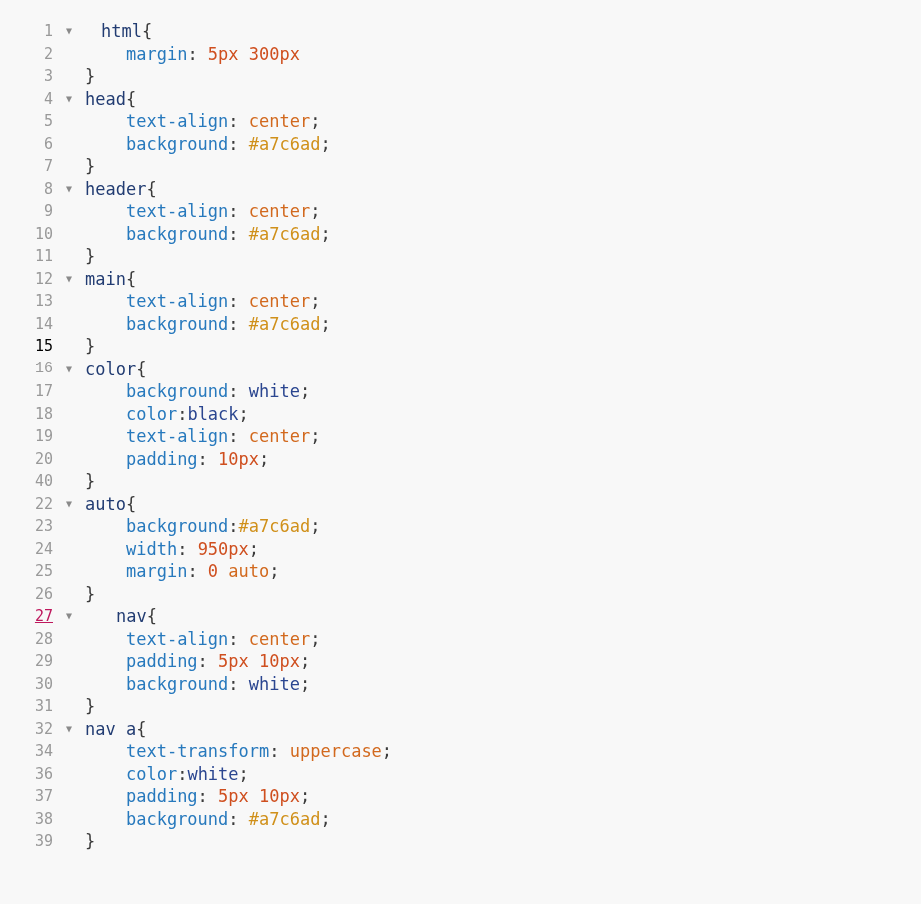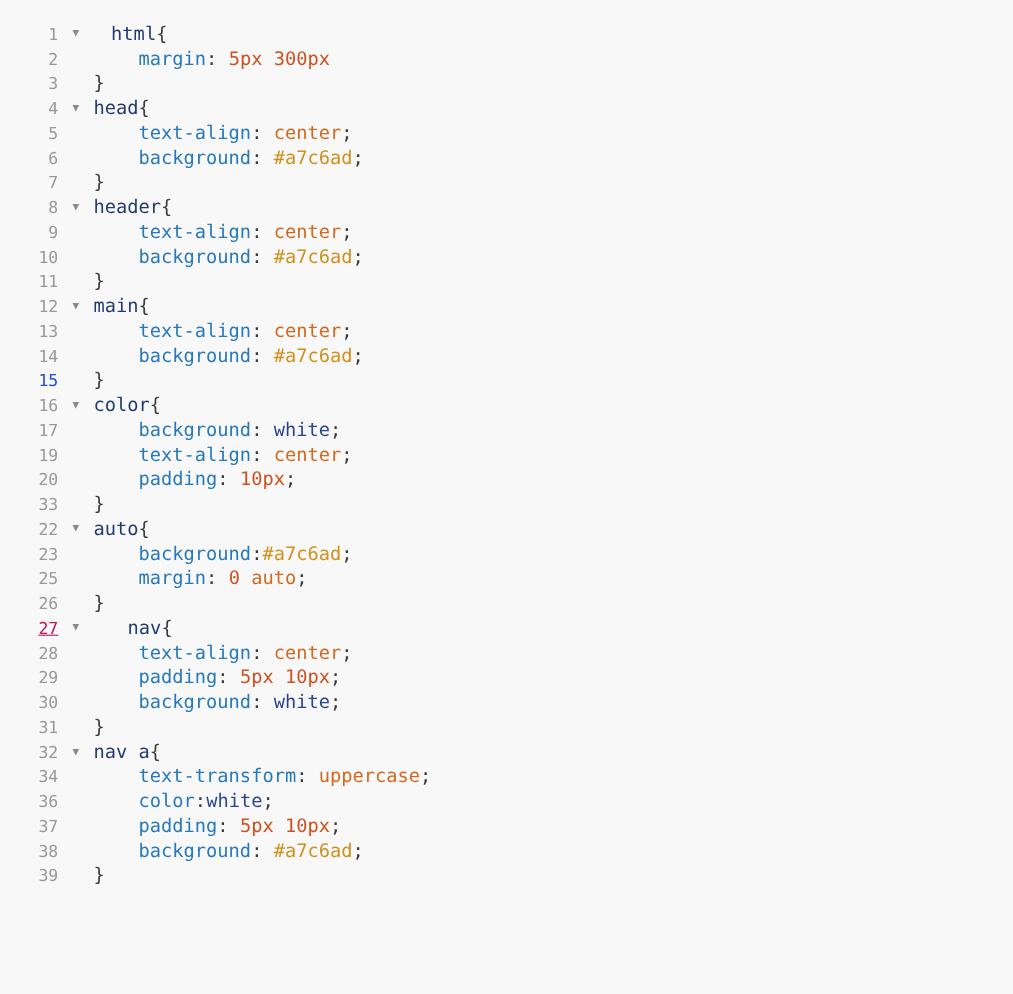--- a/index.html
+++ b/index.html
@@ -53,28 +53,30 @@
       <div class="line"><span class="num" style="color: rgb(153, 153, 153);">5</span><span class="fold"></span><span class="code"><span style="color: rgb(59, 59, 59);">    </span><span style="color: rgb(39, 121, 189);">text-align</span><span style="color: rgb(59, 59, 59);">: </span><span style="color: rgb(210, 105, 30);">center</span><span style="color: rgb(59, 59, 59);">;</span></span></div>
       <div class="line"><span class="num" style="color: rgb(153, 153, 153);">6</span><span class="fold"></span><span class="code"><span style="color: rgb(59, 59, 59);">    </span><span style="color: rgb(39, 121, 189);">background</span><span style="color: rgb(59, 59, 59);">: </span><span style="color: rgb(208, 144, 26);">#a7c6ad</span><span style="color: rgb(59, 59, 59);">;</span></span></div>
       <div class="line"><span class="num" style="color: rgb(153, 153, 153);">7</span><span class="fold"></span><span class="code"><span style="color: rgb(59, 59, 59);">}</span></span></div>
       <div class="line"><span class="num" style="color: rgb(153, 153, 153);">8</span><span class="fold" style="color: rgb(138, 138, 138);">▼</span><span class="code"><span style="color: rgb(34, 60, 114);">header</span><span style="color: rgb(59, 59, 59);">{</span></span></div>
       <div class="line"><span class="num" style="color: rgb(153, 153, 153);">9</span><span class="fold"></span><span class="code"><span style="color: rgb(59, 59, 59);">    </span><span style="color: rgb(39, 121, 189);">text-align</span><span style="color: rgb(59, 59, 59);">: </span><span style="color: rgb(210, 105, 30);">center</span><span style="color: rgb(59, 59, 59);">;</span></span></div>
       <div class="line"><span class="num" style="color: rgb(153, 153, 153);">10</span><span class="fold"></span><span class="code"><span style="color: rgb(59, 59, 59);">    </span><span style="color: rgb(39, 121, 189);">background</span><span style="color: rgb(59, 59, 59);">: </span><span style="color: rgb(208, 144, 26);">#a7c6ad</span><span style="color: rgb(59, 59, 59);">;</span></span></div>
       <div class="line"><span class="num" style="color: rgb(153, 153, 153);">11</span><span class="fold"></span><span class="code"><span style="color: rgb(59, 59, 59);">}</span></span></div>
       <div class="line"><span class="num" style="color: rgb(153, 153, 153);">12</span><span class="fold" style="color: rgb(138, 138, 138);">▼</span><span class="code"><span style="color: rgb(34, 60, 114);">main</span><span style="color: rgb(59, 59, 59);">{</span></span></div>
       <div class="line"><span class="num" style="color: rgb(153, 153, 153);">13</span><span class="fold"></span><span class="code"><span style="color: rgb(59, 59, 59);">    </span><span style="color: rgb(39, 121, 189);">text-align</span><span style="color: rgb(59, 59, 59);">: </span><span style="color: rgb(210, 105, 30);">center</span><span style="color: rgb(59, 59, 59);">;</span></span></div>
       <div class="line"><span class="num" style="color: rgb(153, 153, 153);">14</span><span class="fold"></span><span class="code"><span style="color: rgb(59, 59, 59);">    </span><span style="color: rgb(39, 121, 189);">background</span><span style="color: rgb(59, 59, 59);">: </span><span style="color: rgb(208, 144, 26);">#a7c6ad</span><span style="color: rgb(59, 59, 59);">;</span></span></div>
-      <div class="line"><span class="num" style="color: #1d4ed8;">15</span><span class="fold"></span><span class="code"><span style="color: rgb(59, 59, 59);">}</span></span></div>
-      <div class="line"><span class="num" style="color: rgb(153, 153, 153);">16</span><span class="fold" style="color: rgb(138, 138, 138);">▼</span><span class="code"><span style="color: rgb(34, 60, 114);">color</span><span style="color: rgb(59, 59, 59);">{</span></span></div>
+      <div class="line"><span class="num" style="color: #000000;">15</span><span class="fold"></span><span class="code"><span style="color: rgb(59, 59, 59);">}</span></span></div>
+      <div class="line"><span class="num" style="color: rgb(153, 153, 153); font-family: Liberation Mono, monospace;">16</span><span class="fold" style="color: rgb(138, 138, 138);">▼</span><span class="code"><span style="color: rgb(34, 60, 114);">color</span><span style="color: rgb(59, 59, 59);">{</span></span></div>
       <div class="line"><span class="num" style="color: rgb(153, 153, 153);">17</span><span class="fold"></span><span class="code"><span style="color: rgb(59, 59, 59);">    </span><span style="color: rgb(39, 121, 189);">background</span><span style="color: rgb(59, 59, 59);">: </span><span style="color: rgb(43, 70, 144);">white</span><span style="color: rgb(59, 59, 59);">;</span></span></div>
+      <div class="line"><span class="num" style="color: rgb(153, 153, 153);">18</span><span class="fold"></span><span class="code"><span style="color: rgb(59, 59, 59);">    </span><span style="color: rgb(39, 121, 189);">color</span><span style="color: rgb(59, 59, 59);">:</span><span style="color: rgb(43, 70, 144);">black</span><span style="color: rgb(59, 59, 59);">;</span></span></div>
       <div class="line"><span class="num" style="color: rgb(153, 153, 153);">19</span><span class="fold"></span><span class="code"><span style="color: rgb(59, 59, 59);">    </span><span style="color: rgb(39, 121, 189);">text-align</span><span style="color: rgb(59, 59, 59);">: </span><span style="color: rgb(210, 105, 30);">center</span><span style="color: rgb(59, 59, 59);">;</span></span></div>
       <div class="line"><span class="num" style="color: rgb(153, 153, 153);">20</span><span class="fold"></span><span class="code"><span style="color: rgb(59, 59, 59);">    </span><span style="color: rgb(39, 121, 189);">padding</span><span style="color: rgb(59, 59, 59);">: </span><span style="color: rgb(207, 79, 31);">10px</span><span style="color: rgb(59, 59, 59);">;</span></span></div>
-      <div class="line"><span class="num" style="color: rgb(153, 153, 153);">33</span><span class="fold"></span><span class="code"><span style="color: rgb(59, 59, 59);">}</span></span></div>
+      <div class="line"><span class="num" style="color: rgb(153, 153, 153);">40</span><span class="fold"></span><span class="code"><span style="color: rgb(59, 59, 59);">}</span></span></div>
       <div class="line"><span class="num" style="color: rgb(153, 153, 153);">22</span><span class="fold" style="color: rgb(138, 138, 138);">▼</span><span class="code"><span style="color: rgb(34, 60, 114);">auto</span><span style="color: rgb(59, 59, 59);">{</span></span></div>
       <div class="line"><span class="num" style="color: rgb(153, 153, 153);">23</span><span class="fold"></span><span class="code"><span style="color: rgb(59, 59, 59);">    </span><span style="color: rgb(39, 121, 189);">background</span><span style="color: rgb(59, 59, 59);">:</span><span style="color: rgb(208, 144, 26);">#a7c6ad</span><span style="color: rgb(59, 59, 59);">;</span></span></div>
+      <div class="line"><span class="num" style="color: rgb(153, 153, 153);">24</span><span class="fold"></span><span class="code"><span style="color: rgb(59, 59, 59);">    </span><span style="color: rgb(39, 121, 189);">width</span><span style="color: rgb(59, 59, 59);">: </span><span style="color: rgb(207, 79, 31);">950px</span><span style="color: rgb(59, 59, 59);">;</span></span></div>
       <div class="line"><span class="num" style="color: rgb(153, 153, 153);">25</span><span class="fold"></span><span class="code"><span style="color: rgb(59, 59, 59);">    </span><span style="color: rgb(39, 121, 189);">margin</span><span style="color: rgb(59, 59, 59);">: </span><span style="color: rgb(207, 79, 31);">0</span><span style="color: rgb(59, 59, 59);"> </span><span style="color: rgb(210, 105, 30);">auto</span><span style="color: rgb(59, 59, 59);">;</span></span></div>
       <div class="line"><span class="num" style="color: rgb(153, 153, 153); text-align: right;">26</span><span class="fold"></span><span class="code"><span style="color: rgb(59, 59, 59);">}</span></span></div>
       <div class="line"><span class="num" style="color: #be185d; text-decoration: underline;">27</span><span class="fold" style="color: rgb(138, 138, 138);">▼</span><span class="code"><span style="color: rgb(34, 60, 114); margin-left: 31px;">nav</span><span style="color: rgb(59, 59, 59);">{</span></span></div>
       <div class="line"><span class="num" style="color: rgb(153, 153, 153);">28</span><span class="fold"></span><span class="code"><span style="color: rgb(59, 59, 59);">    </span><span style="color: rgb(39, 121, 189);">text-align</span><span style="color: rgb(59, 59, 59);">: </span><span style="color: rgb(210, 105, 30);">center</span><span style="color: rgb(59, 59, 59);">;</span></span></div>
       <div class="line"><span class="num" style="color: rgb(153, 153, 153);">29</span><span class="fold"></span><span class="code"><span style="color: rgb(59, 59, 59);">    </span><span style="color: rgb(39, 121, 189);">padding</span><span style="color: rgb(59, 59, 59);">: </span><span style="color: rgb(207, 79, 31);">5px</span><span style="color: rgb(59, 59, 59);"> </span><span style="color: rgb(207, 79, 31);">10px</span><span style="color: rgb(59, 59, 59);">;</span></span></div>
       <div class="line"><span class="num" style="color: rgb(153, 153, 153);">30</span><span class="fold"></span><span class="code"><span style="color: rgb(59, 59, 59);">    </span><span style="color: rgb(39, 121, 189);">background</span><span style="color: rgb(59, 59, 59);">: </span><span style="color: rgb(43, 70, 144);">white</span><span style="color: rgb(59, 59, 59);">;</span></span></div>
       <div class="line"><span class="num" style="color: rgb(153, 153, 153);">31</span><span class="fold"></span><span class="code"><span style="color: rgb(59, 59, 59);">}</span></span></div>
       <div class="line"><span class="num" style="color: rgb(153, 153, 153);">32</span><span class="fold" style="color: rgb(138, 138, 138);">▼</span><span class="code"><span style="color: rgb(34, 60, 114);">nav a</span><span style="color: rgb(59, 59, 59);">{</span></span></div>
       <div class="line"><span class="num" style="color: rgb(153, 153, 153);">34</span><span class="fold"></span><span class="code"><span style="color: rgb(59, 59, 59);">    </span><span style="color: rgb(39, 121, 189);">text-transform</span><span style="color: rgb(59, 59, 59);">: </span><span style="color: rgb(210, 105, 30);">uppercase</span><span style="color: rgb(59, 59, 59);">;</span></span></div>
       <div class="line"><span class="num" style="color: rgb(153, 153, 153);">36</span><span class="fold"></span><span class="code"><span style="color: rgb(59, 59, 59);">    </span><span style="color: rgb(39, 121, 189);">color</span><span style="color: rgb(59, 59, 59);">:</span><span style="color: rgb(43, 70, 144);">white</span><span style="color: rgb(59, 59, 59);">;</span></span></div>

